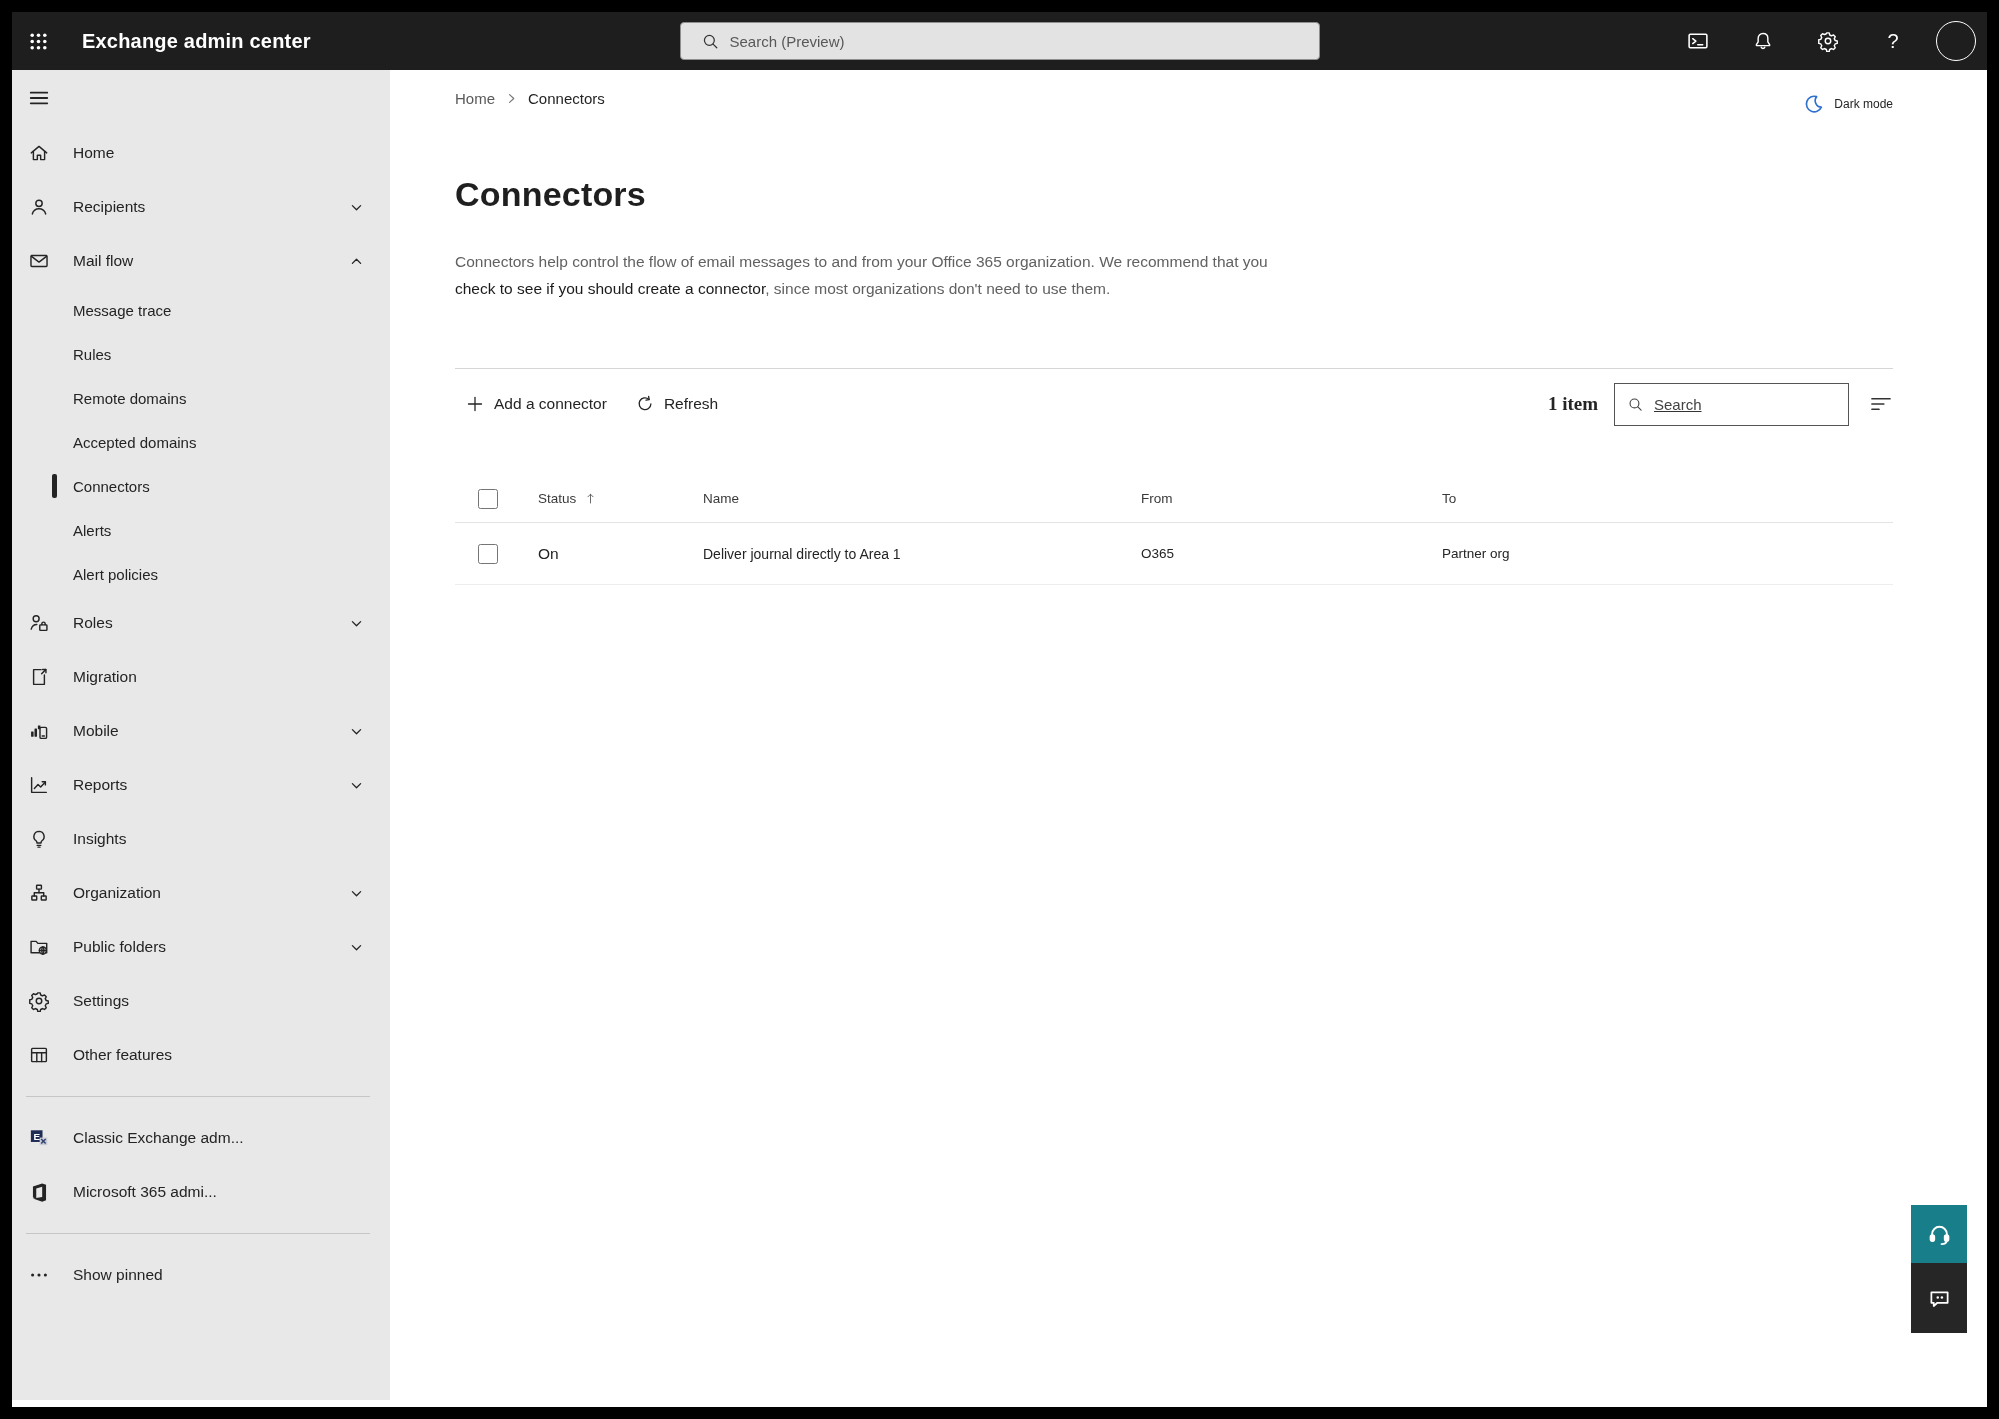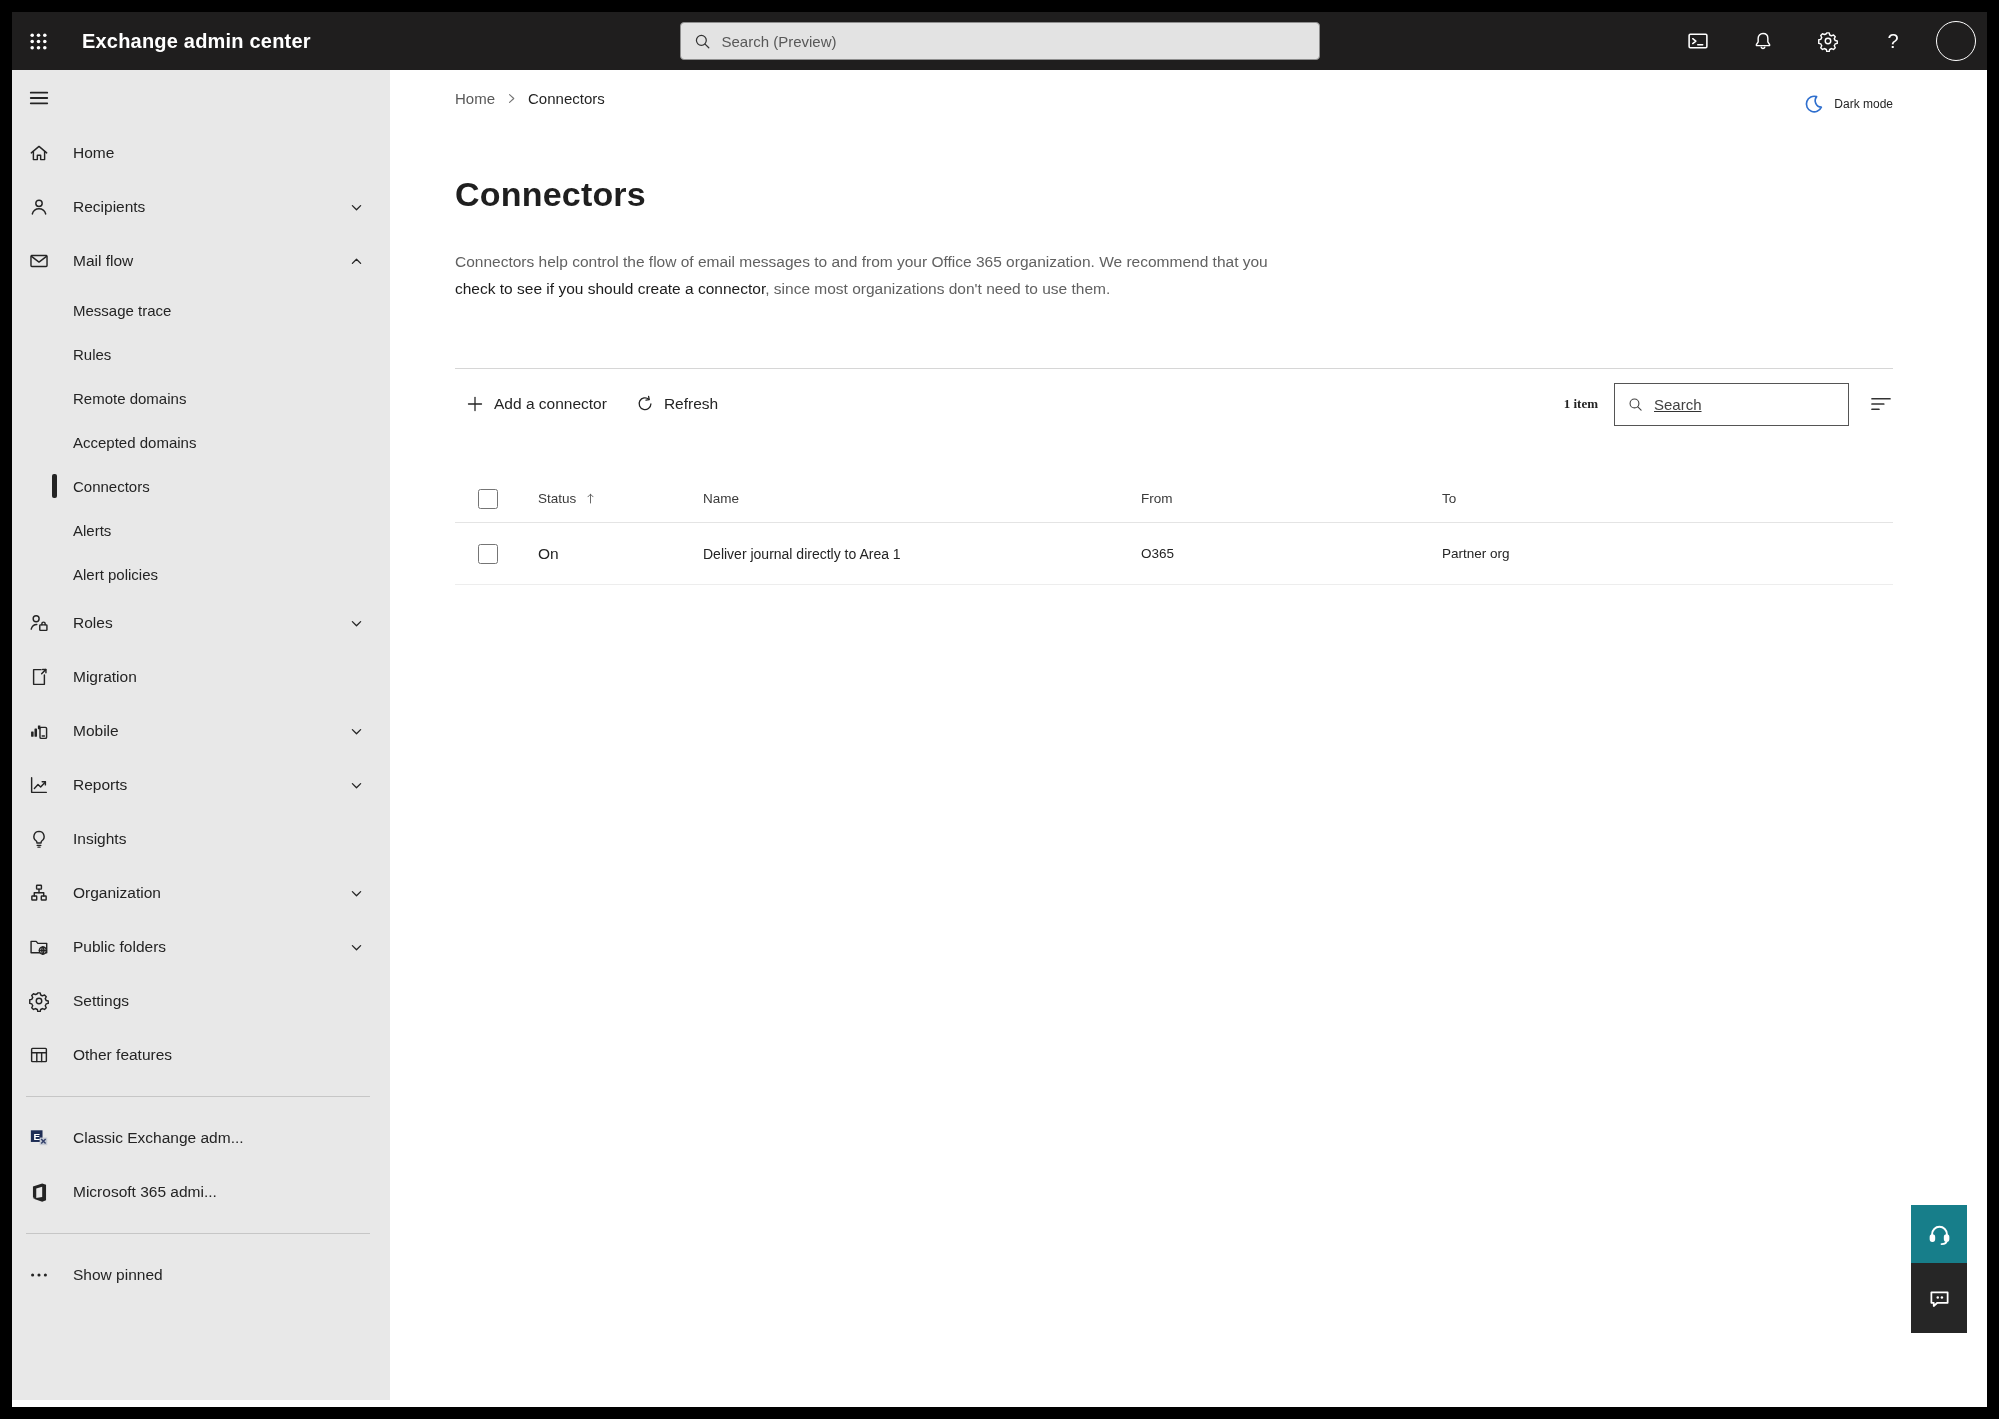--- a/index.html
+++ b/index.html
@@ -10,21 +10,21 @@
     position:relative; overflow:hidden;
     color:#242424;
   }
   .frame { position:absolute; inset:12px; background:#22c55e; display:flex; flex-direction:column; }
 
   
   .topbar { flex:0 0 58px; background:#1f1e1e; display:flex; align-items:center; position:relative; z-index:5; }
   .waffle-btn { width:52px; height:58px; display:flex; align-items:center; justify-content:center; background:none; border:none; cursor:pointer; color:#fff; }
   .topbar-title { color:#fff; font-size:20px; font-weight:600; margin-left:18px; letter-spacing:.2px; white-space:nowrap; }
   .topbar-search { position:absolute; left:50%; transform:translateX(-50%); width:640px; height:38px;
-    background:#e3e3e3; border:1px solid #8f8f8f; border-radius:4px; display:flex; align-items:center; padding:0 12px; }
+    background:#e3e3e3; border:1px solid #8f8f8f; border-radius:4px; display:flex; align-items:center; padding:0 20px; }
   .topbar-search .s-ic { color:#333; display:flex; margin-right:10px; }
   .topbar-search input { flex:1; background:transparent; border:none; outline:none; font-size:15px; color:#333; font-family:inherit; }
   .topbar-search input::placeholder { color:#585858; opacity:1; }
   .topbar-right { margin-left:auto; display:flex; align-items:center; gap:21px; padding-right:11px; }
   .tb-icon-btn { width:44px; height:48px; display:flex; align-items:center; justify-content:center; background:none; border:none; cursor:pointer; color:#fff; }
   .help-glyph { font-size:20px; font-weight:400; color:#fff; }
   .avatar { width:40px; height:40px; border:1.7px solid #fff; border-radius:50%; background:transparent; }
 
   
   .shell { flex:1; display:flex; min-height:0; position:relative; background:#fff; }
@@ -58,21 +58,21 @@
   .page-desc .desc-link { color:#1b1b1b; cursor:pointer; text-decoration:none; }
 
   .rule { height:1px; background:#d6d6d6; margin-top:66px; }
 
   
   .toolbar { margin-top:13px; height:44px; display:flex; align-items:center; justify-content:space-between; }
   .tbar-left { display:flex; align-items:center; gap:28px; margin-left:10px; }
   .cmd-btn { display:flex; align-items:center; gap:9px; background:none; border:none; cursor:pointer; font-family:inherit; font-size:15.5px; color:#242424; }
   .cmd-btn .cic { display:flex; color:#242424; }
   .tbar-right { display:flex; align-items:center; }
-  .item-count { font-family:"Liberation Serif","DejaVu Serif",serif; font-weight:700; font-size:13px; color:#242424; margin-right:16px; }
+  .item-count { font-family:"Liberation Serif","DejaVu Serif",serif; font-weight:700; font-size:19px; color:#242424; margin-right:16px; }
   .list-search { width:235px; height:43px; border:1px solid #555; background:#fff; display:flex; align-items:center; padding:0 12px; }
   .list-search .s-ic { display:flex; color:#424242; margin-right:10px; }
   .list-search input { flex:1; min-width:0; border:none; outline:none; font-size:15px; color:#333; font-family:inherit;text-decoration:underline; }
   .list-search input::placeholder { color:#424242; opacity:1; }
   .filter-btn { background:none; border:none; cursor:pointer; display:flex; color:#333; margin-left:20px; }
 
   
   .tbl { margin-top:49px; }
   .tbl-head, .tbl-row { display:grid; grid-template-columns:68px 165px 438px 301px 1fr; align-items:center; }
   .tbl-head { height:48px; border-bottom:1px solid #e4e4e4; }

